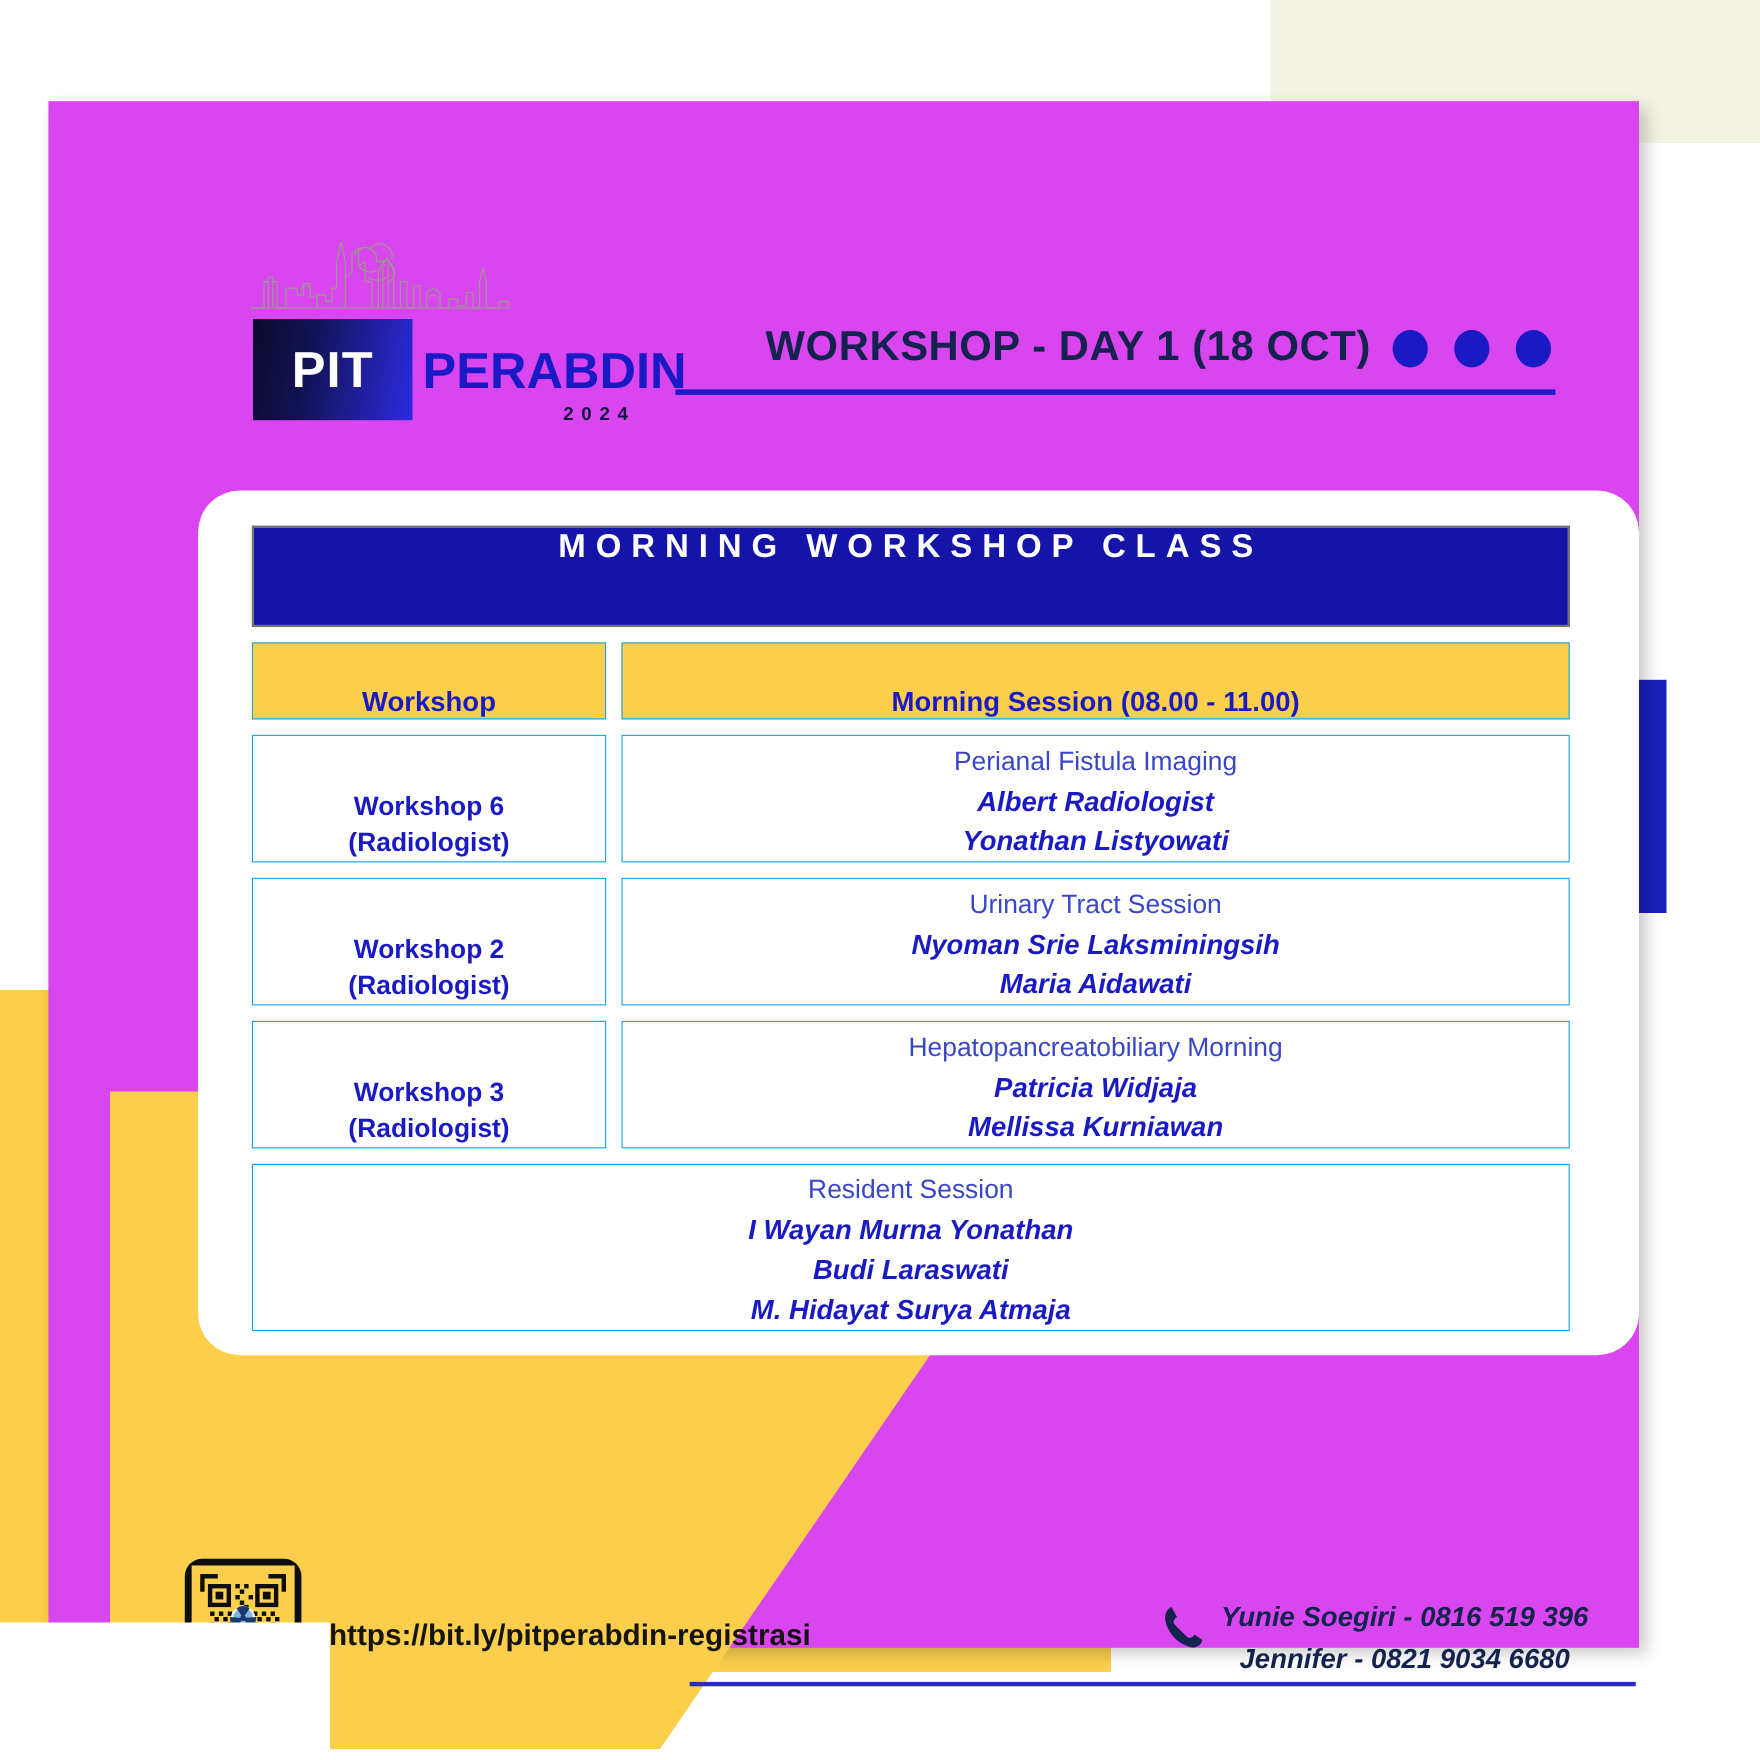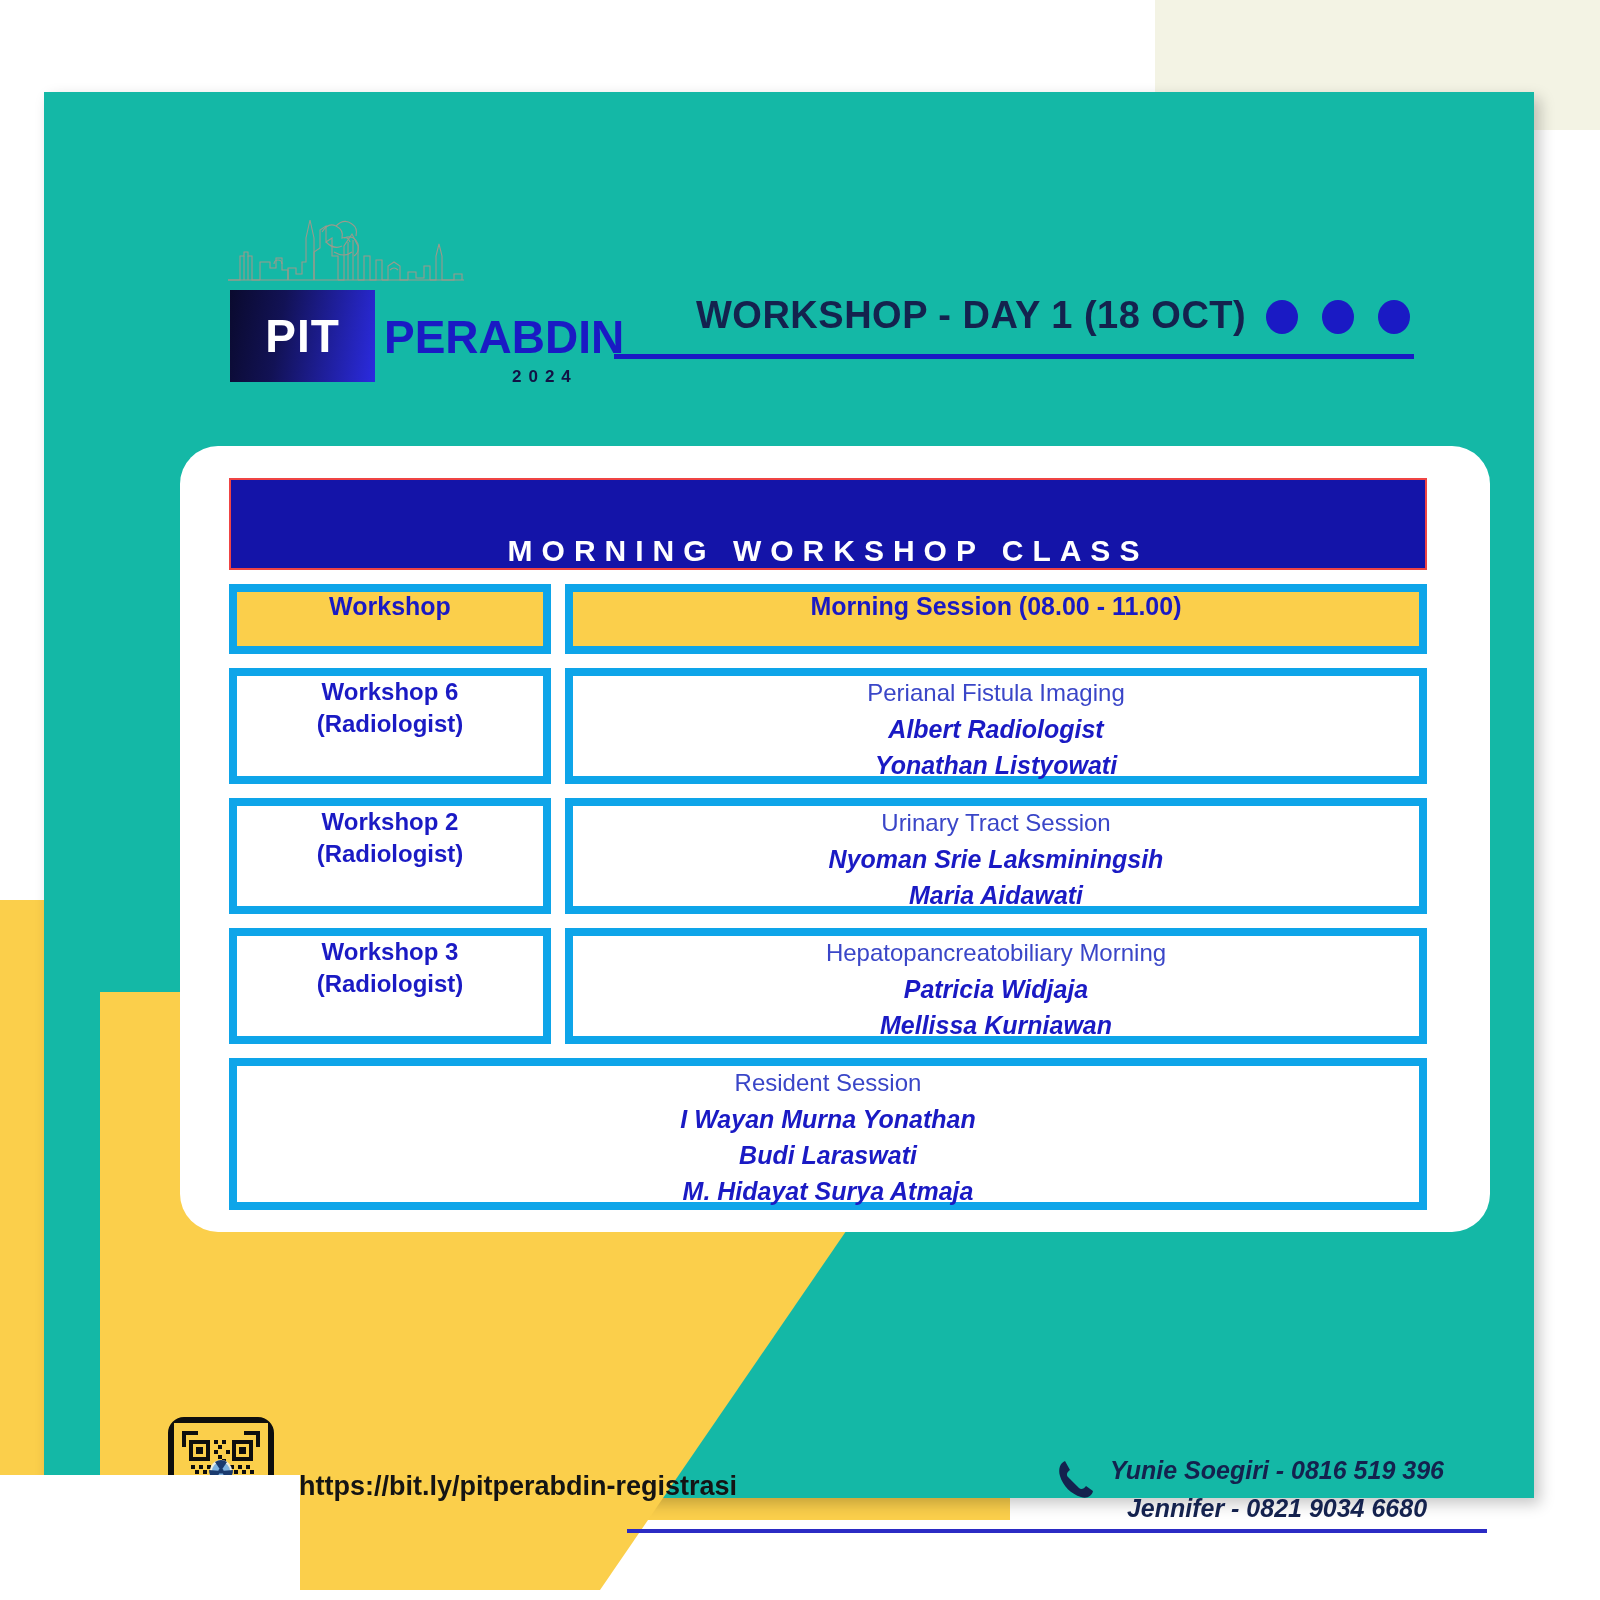--- a/index.html
+++ b/index.html
@@ -33,23 +33,22 @@
     position:absolute;left:0px;top:1520px;width:1600px;height:80px;
     background:#ffffff;
   }
   .bg-white-bl{
     position:absolute;left:0;top:1475px;width:300px;height:125px;background:#ffffff;
   }
 
   
   .card{
     position:absolute;left:44px;top:92px;width:1446px;height:1406px;
-    background:#14b8a6;
+    background:#d946ef;
     box-shadow:6px 6px 14px rgba(0,0,0,.22);
-    padding-left:44px;
   }
   
   .card-yellow{
     position:absolute;left:56px;top:900px;width:1434px;height:598px;
     background:#fbcf4b;
     clip-path:polygon(0 0, 910px 0, 500px 598px, 0 598px);
   }
   .card-yellow-line{
     position:absolute;left:500px;top:1120px;width:300px;height:330px;
     pointer-events:none;
@@ -86,30 +85,30 @@
     position:absolute;left:570px;top:262px;width:800px;height:5px;background:#1a1ac4;
   }
 
   
   .panel{
     position:absolute;left:136px;top:354px;width:1310px;height:786px;
     background:#ffffff;border-radius:38px;
   }
   .tbl{position:absolute;left:185px;top:386px;width:1198px;}
   .band{
-    background:#1414a8;border:2px solid #ef4444;
-    height:88px;display:flex;align-items:flex-end;justify-content:center;
+    background:#1414a8;border:2px solid #737373;
+    height:88px;display:flex;align-items:flex-start;justify-content:center;
   }
   .band span{
     color:#ffffff;font-weight:bold;font-size:30px;letter-spacing:9px;
   }
   .row{display:flex;gap:14px;margin-top:14px;}
   .cell{
-    border:8px solid #0ea5e9;background:#ffffff;
-    display:flex;flex-direction:column;align-items:center;justify-content:flex-start;
+    border:1px solid #0ea5e9;background:#ffffff;
+    display:flex;flex-direction:column;align-items:center;justify-content:flex-end;
     box-sizing:border-box;
   }
   .c-left{width:322px;}
   .c-right{flex:1;}
   .hdr .cell{background:#fbcf4b;height:70px;}
   .hdr .cell span{color:#1a1ac4;font-weight:bold;font-size:25px;}
   .ws-name{color:#1a1ac4;font-weight:bold;font-size:24px;line-height:1.35;text-align:center;}
   .sess-title{color:#3a46c8;font-size:24px;line-height:1.45;font-weight:normal;}
   .sess-person{color:#1a1ac4;font-weight:bold;font-style:italic;font-size:25px;line-height:1.45;}
 

